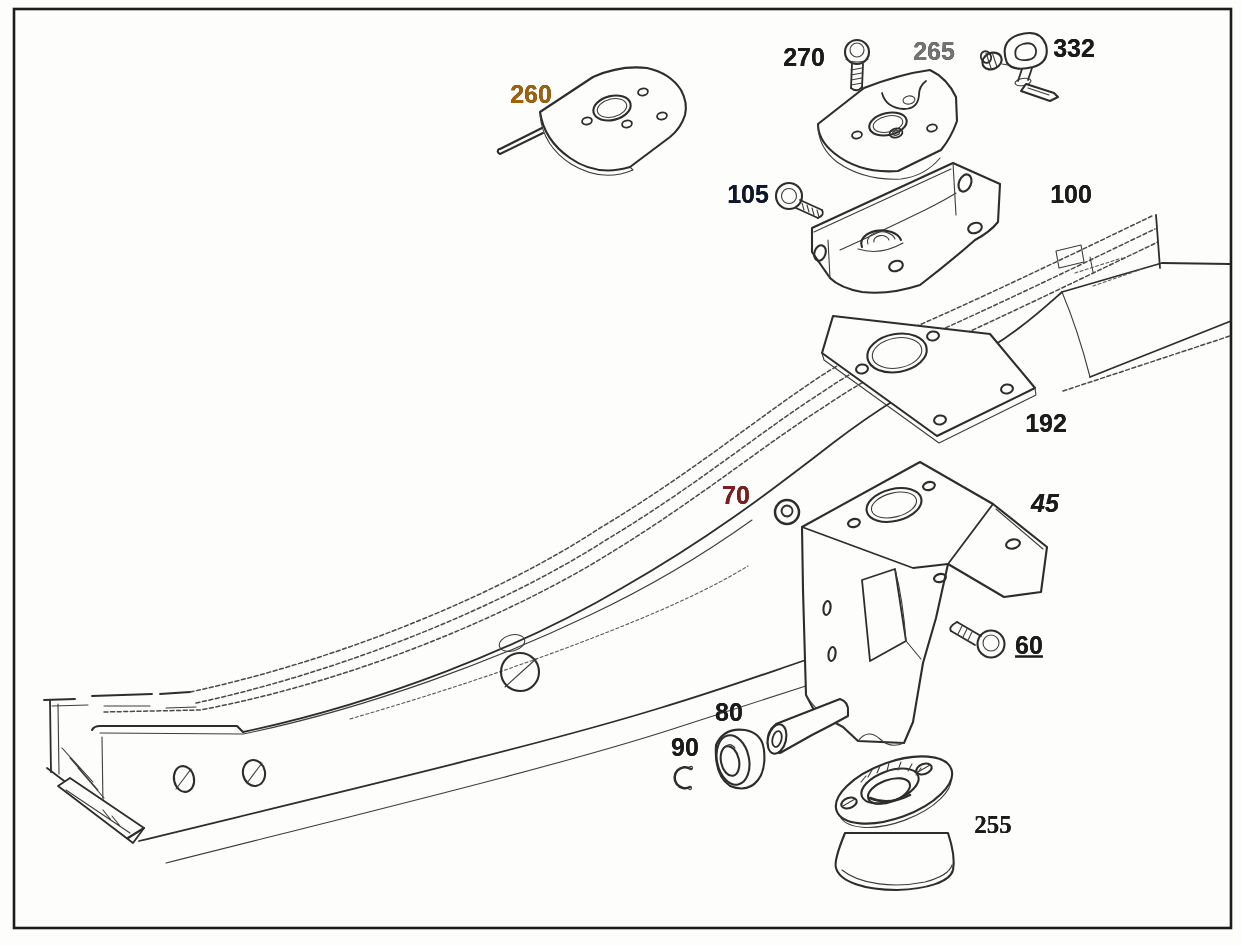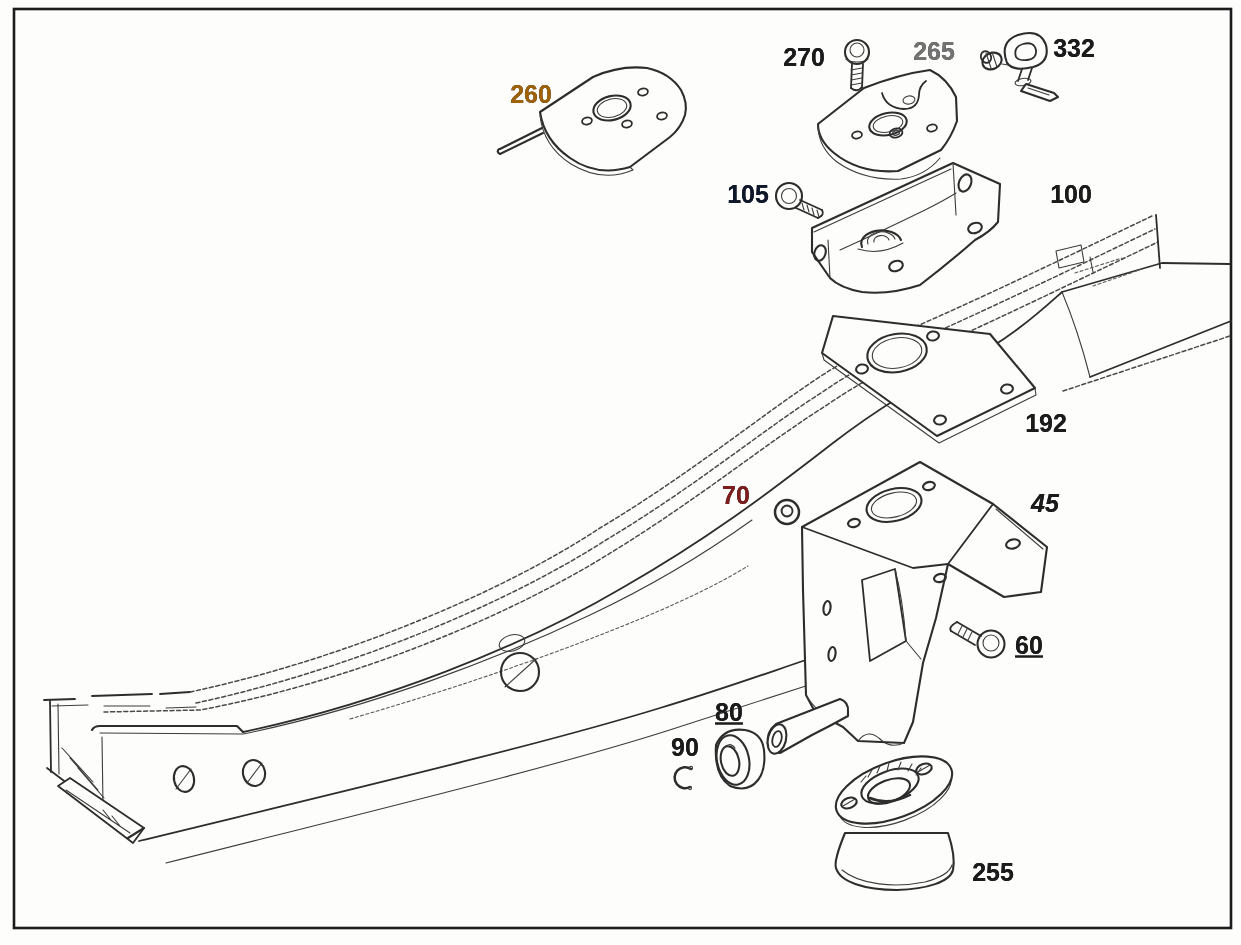--- a/index.html
+++ b/index.html
@@ -236,18 +236,18 @@
       <div class="part-label" style="left: 531px; top: 78px; color: #a16207; margin-top: 16px;">260</div>
       <div class="part-label" style="left: 804px; top: 57px; color: rgb(27, 27, 27);">270</div>
       <div class="part-label" style="left: 934px; top: 51px; color: #737373;">265</div>
       <div class="part-label" style="left: 1074px; top: 48px; color: rgb(27, 27, 27);">332</div>
       <div class="part-label" style="left: 748px; top: 194px; color: #0f172a;">105</div>
       <div class="part-label" style="left: 1031px; top: 194px; color: rgb(27, 27, 27); margin-left: 40px;">100</div>
       <div class="part-label" style="left: 1046px; top: 423px; color: rgb(27, 27, 27);">192</div>
       <div class="part-label" style="left: 736px; top: 495px; color: #7f1d1d;">70</div>
       <div class="part-label" style="left: 1045px; top: 503px; color: rgb(27, 27, 27); font-style: italic;">45</div>
       <div class="part-label" style="left: 1029px; top: 645px; color: rgb(27, 27, 27); text-decoration: underline;">60</div>
-      <div class="part-label" style="left: 729px; top: 712px; color: rgb(27, 27, 27); text-decoration: underline;">80</div>
+      <div class="part-label" style="left: 729px; top: 712px; color: rgb(27, 27, 27);">80</div>
       <div class="part-label" style="left: 685px; top: 747px; color: rgb(27, 27, 27);">90</div>
-      <div class="part-label" style="left: 993px; top: 872px; color: rgb(27, 27, 27);">255</div>
+      <div class="part-label" style="left: 993px; top: 824px; color: rgb(27, 27, 27); font-family: Liberation Serif, serif;">255</div>
     </div>
 
 </div>
 
 </body></html>

